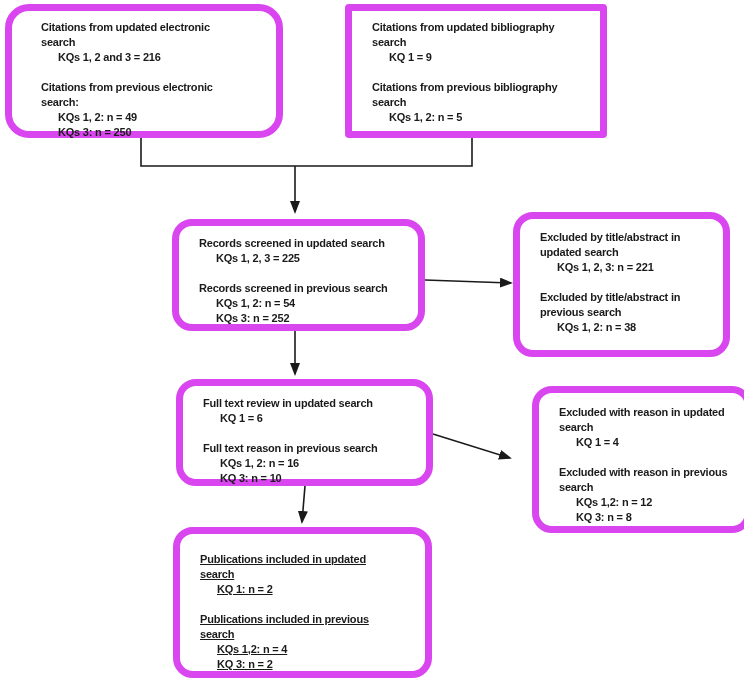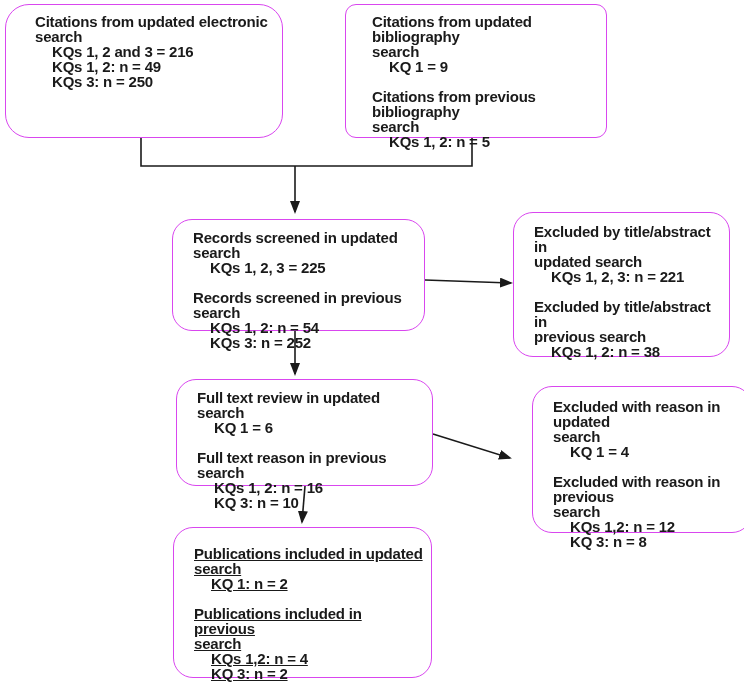--- a/index.html
+++ b/index.html
@@ -17,41 +17,41 @@
     overflow: hidden;
   }
   .wires {
     position: absolute;
     left: 0;
     top: 0;
   }
   .box {
     position: absolute;
     box-sizing: border-box;
-    border: 1px solid #d946ef;
+    border: 7px solid #d946ef;
     border-radius: 20px;
     background: #ffffff;
-    font-size: 15px;
+    font-size: 11px;
     font-weight: 700;
     line-height: 15px;
     letter-spacing: -0.2px;
   }
   .box .title {
     white-space: pre-line;
   }
   .box .item {
     padding-left: 17px;
     white-space: pre;
   }
   .box .sec2 {
     margin-top: 15px;
   }
   
   #b0 { left: 5px;   top: 4px;   width: 278px; height: 134px; padding: 9px 10px 0 29px; border-radius: 24px; }
-  #b1 { left: 345px; top: 4px;   width: 262px; height: 134px; padding: 9px 10px 0 26px; border-radius: 11px; }
+  #b1 { left: 345px; top: 4px;   width: 262px; height: 134px; padding: 9px 10px 0 20px; border-radius: 4px; }
   #b2 { left: 172px; top: 219px; width: 253px; height: 112px; padding: 10px 8px 0 20px; }
   #b3 { left: 513px; top: 212px; width: 217px; height: 145px; padding: 11px 8px 0 20px; }
   #b4 { left: 176px; top: 379px; width: 257px; height: 107px; padding: 10px 8px 0 20px; }
   #b5 { left: 516px; top: 386px; width: 220px; height: 147px; padding: 12px 8px 0 20px; margin-left: 16px; }
   #b6 { left: 173px; top: 527px; width: 259px; height: 151px; padding: 18px 8px 0 20px; text-decoration: underline; }
 </style>
 </head>
 <body>
 
 <div class="stage">
@@ -67,20 +67,22 @@
     <line x1="425" y1="280" x2="511" y2="283" stroke="#1a1a1a" stroke-width="1.6" marker-end="url(#ah)"></line>
     <line x1="295" y1="331" x2="295" y2="374" stroke="#1a1a1a" stroke-width="1.6" marker-end="url(#ah)"></line>
     <line x1="433" y1="434" x2="510" y2="458" stroke="#1a1a1a" stroke-width="1.6" marker-end="url(#ah)"></line>
     <line x1="305" y1="486" x2="302" y2="522" stroke="#1a1a1a" stroke-width="1.6" marker-end="url(#ah)"></line>
   </svg>
 
   <div class="box" id="b0">
     <div class="title">Citations from updated electronic
 search</div>
     <div class="item">KQs 1, 2 and 3 = 216</div>
+    <div class="title sec2">Citations from previous electronic
+search:</div>
     <div class="item">KQs 1, 2: n = 49</div>
     <div class="item">KQs 3: n = 250</div>
   </div>
 
   <div class="box" id="b1">
     <div class="title">Citations from updated bibliography
 search</div>
     <div class="item">KQ 1 = 9</div>
     <div class="title sec2">Citations from previous bibliography
 search</div>

